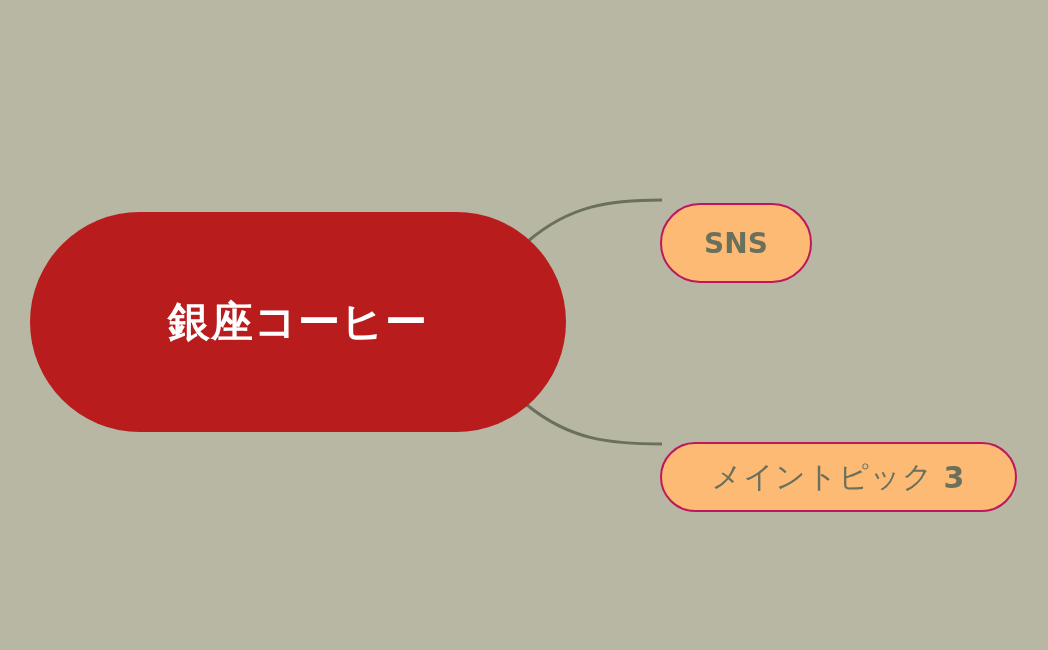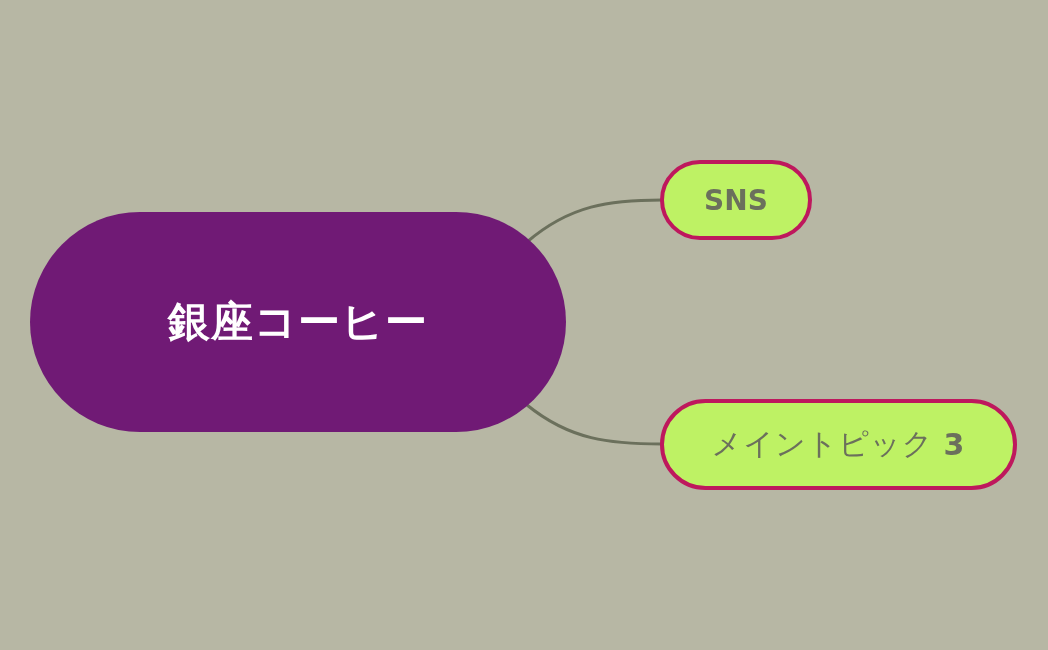--- a/index.html
+++ b/index.html
@@ -35,51 +35,52 @@
       box-sizing: border-box;
       text-align: center;
       cursor: pointer;
     }
     .central {
       left: 30px;
       top: 212px;
       width: 536px;
       height: 220px;
       border-radius: 110px;
-      background: #701a75;
+      background: #b91c1c;
       color: #ffffff;
       font-weight: bold;
       font-size: 42px;
       line-height: 76px;
       flex-direction: column;
     }
     .central span {
       display: block;
       letter-spacing: 1px;
     }
     .subtopic {
-      background: #bef264;
-      border: 4px solid #be185d;
+      background: #fdba74;
+      border: 2px solid #be185d;
       color: #6b705c;
       font-size: 28px;
+      margin-top: 43px;
     }
     .sns {
       left: 660px;
       top: 160px;
       width: 152px;
       height: 80px;
       border-radius: 40px;
       font-weight: bold;
       font-size: 28px;
     }
     .main3 {
       left: 660px;
       top: 399px;
       width: 357px;
-      height: 91px;
+      height: 70px;
       border-radius: 46px;
       font-size: 30px;
       letter-spacing: 1px;
     }
     .main3 .num {
       font-weight: bold;
       margin-left: 10px;
     }
   </style>
 </head>

